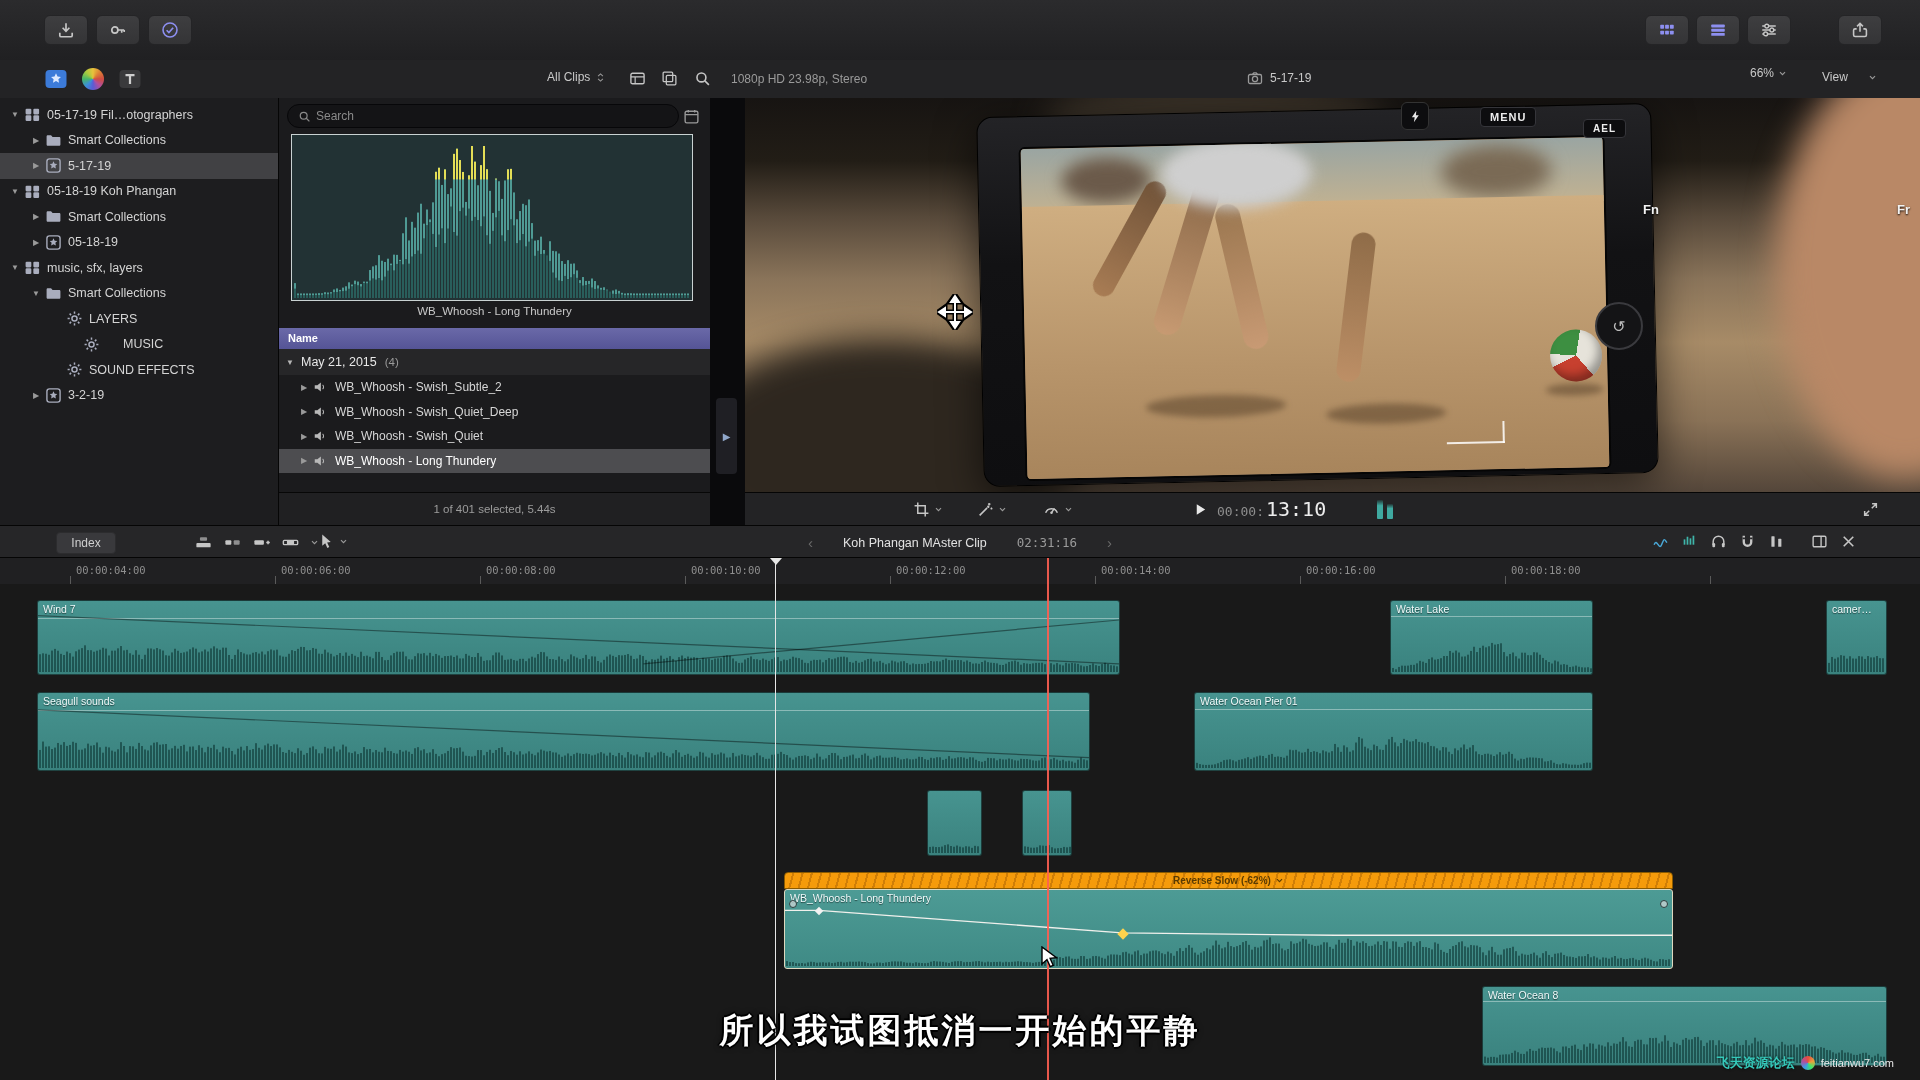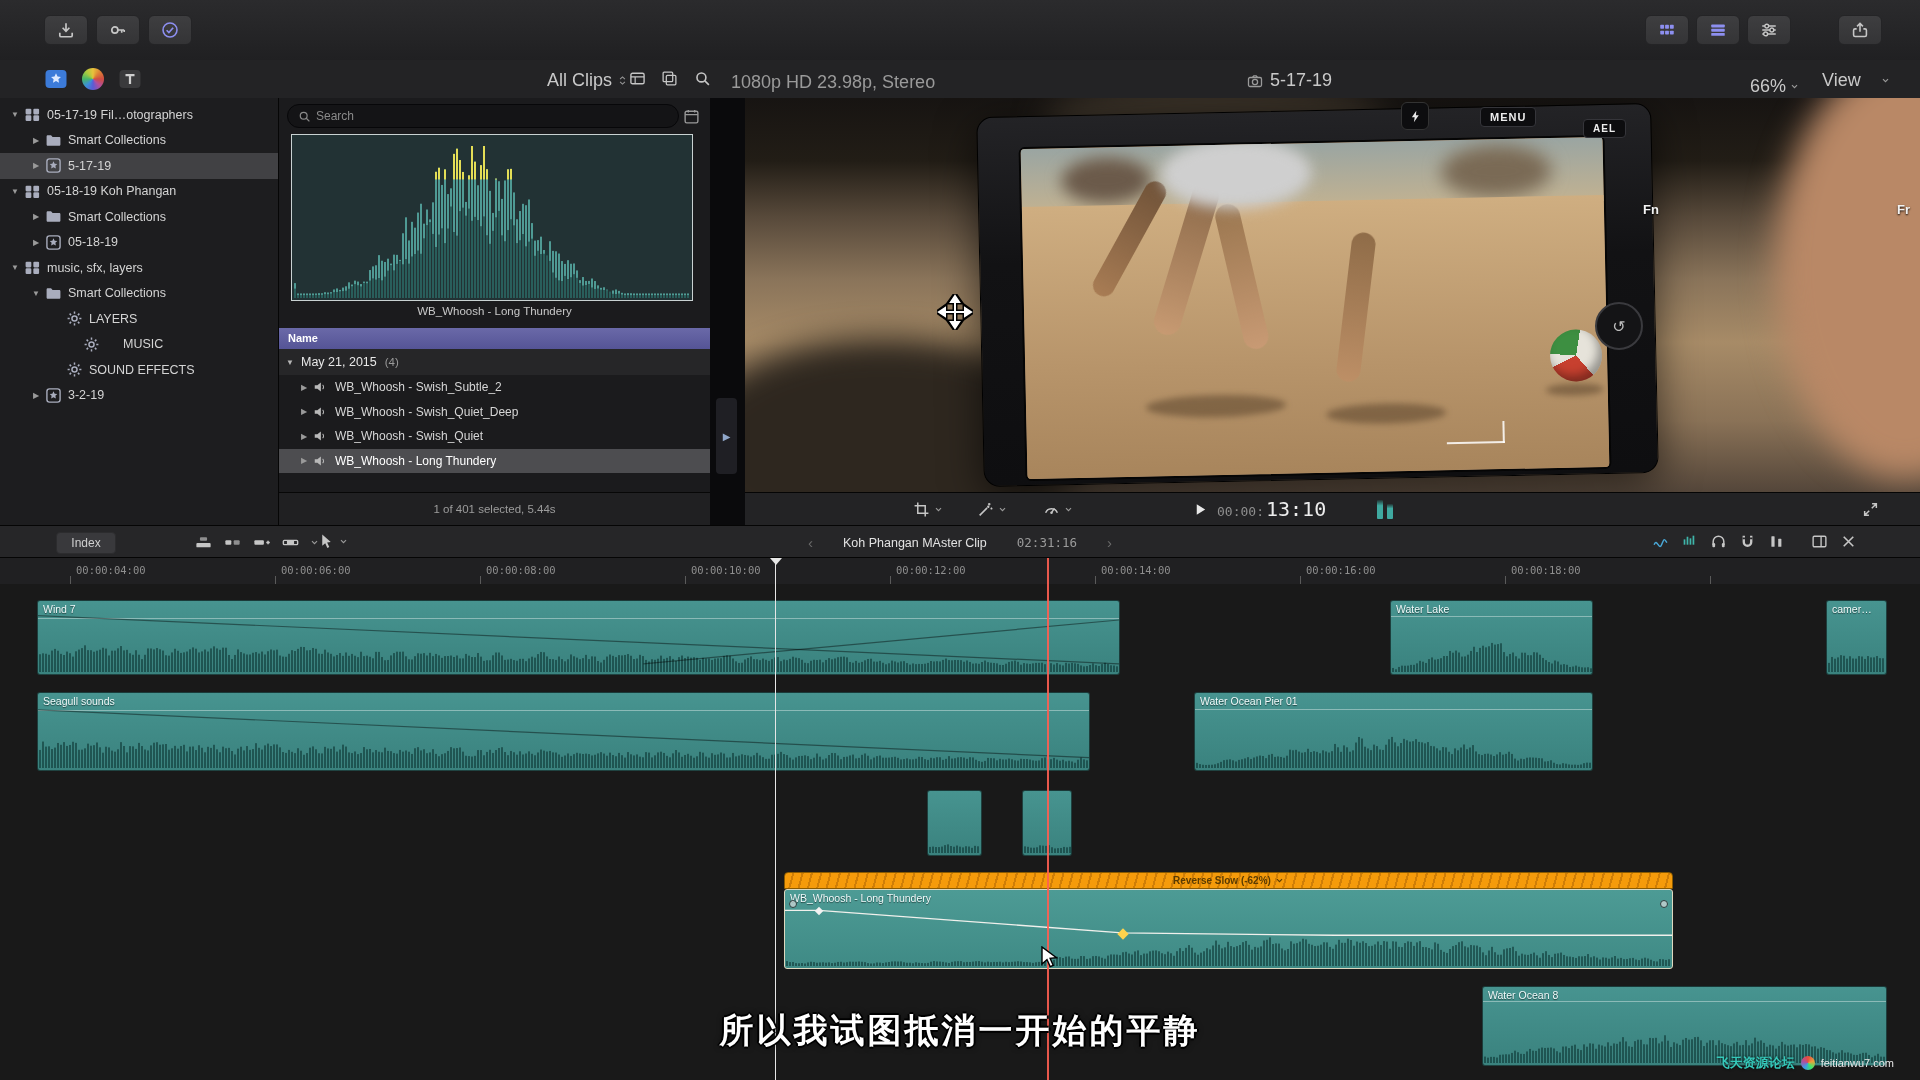--- a/index.html
+++ b/index.html
@@ -13,21 +13,21 @@
      background:conic-gradient(#e8c33c,#dd7f35,#cf4d42,#b14f9e,#5b5bd6,#3c8fd9,#47b56a,#a8c93f,#e8c33c);}
   
   #top-bar{position:absolute;left:0;top:0;width:1920px;height:60px;
      background:linear-gradient(#2b2b2d,#202022);border-bottom:1px solid #000;}
   .tb-btn{display:flex;align-items:center;justify-content:center;width:44px;height:30px;border-radius:6px;
      background:linear-gradient(#3e3e40,#343436);border:1px solid #242426;box-sizing:border-box;cursor:default;padding:0;}
   .tb-btn .i{width:18px;height:18px;}
   .tinted{color:var(--accent-blue,#8d8ff0)!important;}
   
   #second-bar{position:absolute;left:0;top:60px;width:1920px;height:38px;background:#232325;border-bottom:1px solid #050505;}
-  .bar-text{font-size:18px;color:#c9c9c9;}
+  .bar-text{font-size:12px;color:#c9c9c9;}
   .dim{color:#9a9a9a;}
   
   #sidebar{position:absolute;left:0;top:98px;width:279px;height:427px;background:#1d1d1f;border-right:1px solid #060606;box-sizing:border-box;overflow:hidden;}
   .sb-row{display:flex;align-items:center;height:25.5px;font-size:12.5px;color:#d4d4d4;white-space:nowrap;}
   .sb-row.selected{background:#414144;}
   .sb-row .disc{width:14px;font-size:8px;color:#9a9a9a;text-align:center;flex:none;}
   .sb-row .sbi{width:17px;height:17px;margin:0 6px 0 2px;color:#a9adbd;flex:none;display:inline-flex;}
   .sb-row .sbi svg{width:100%;height:100%;}
   .sb-row .lbl{overflow:hidden;text-overflow:ellipsis;}
   
@@ -249,21 +249,21 @@
     <div class="abs" style="left:1247px;top:10px;display:flex;align-items:center;gap:7px;">
       <span class="i" style="width:16px;height:16px;color:#9a9a9a;">
           <svg viewBox="0 0 16 16">
             <rect x="1.5" y="4.5" width="13" height="9" rx="1.5" fill="none" stroke="currentColor" stroke-width="1.3"></rect>
             <circle cx="8" cy="9" r="2.6" fill="none" stroke="currentColor" stroke-width="1.3"></circle>
             <path d="M5.5 4.5L6.8 2.8h2.4l1.3 1.7" fill="none" stroke="currentColor" stroke-width="1.3"></path>
           </svg>
         </span>
       <span class="bar-text">5-17-19</span>
     </div>
-    <div class="abs" style="left:1750px;top:16px;display:flex;align-items:center;gap:4px;">
+    <div class="abs" style="left:1750px;top:6px;display:flex;align-items:center;gap:4px;">
       <span class="bar-text">66%</span>
       <span class="i i-chev">
           <svg viewBox="0 0 16 16">
             <path d="M3.5 5.5L8 10l4.5-4.5" fill="none" stroke="currentColor" stroke-width="2"></path>
           </svg>
         </span>
     </div>
     <div class="abs" style="left:1822px;top:10px;display:flex;align-items:center;gap:20px;">
       <span class="bar-text">View</span>
       <span class="i i-chev">

